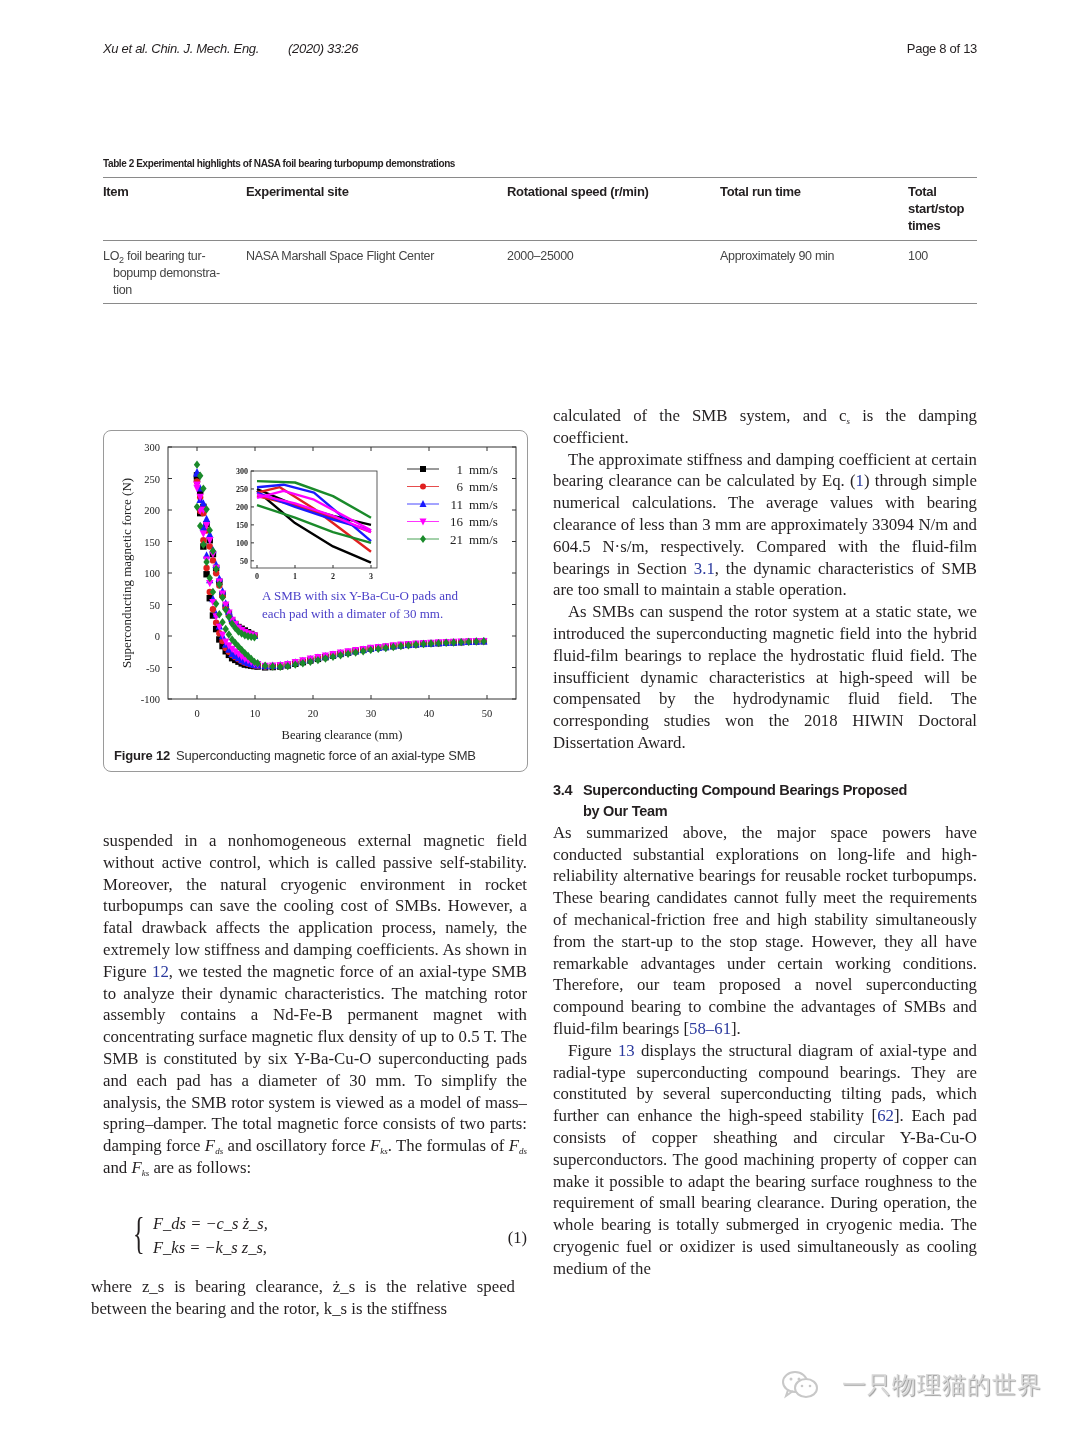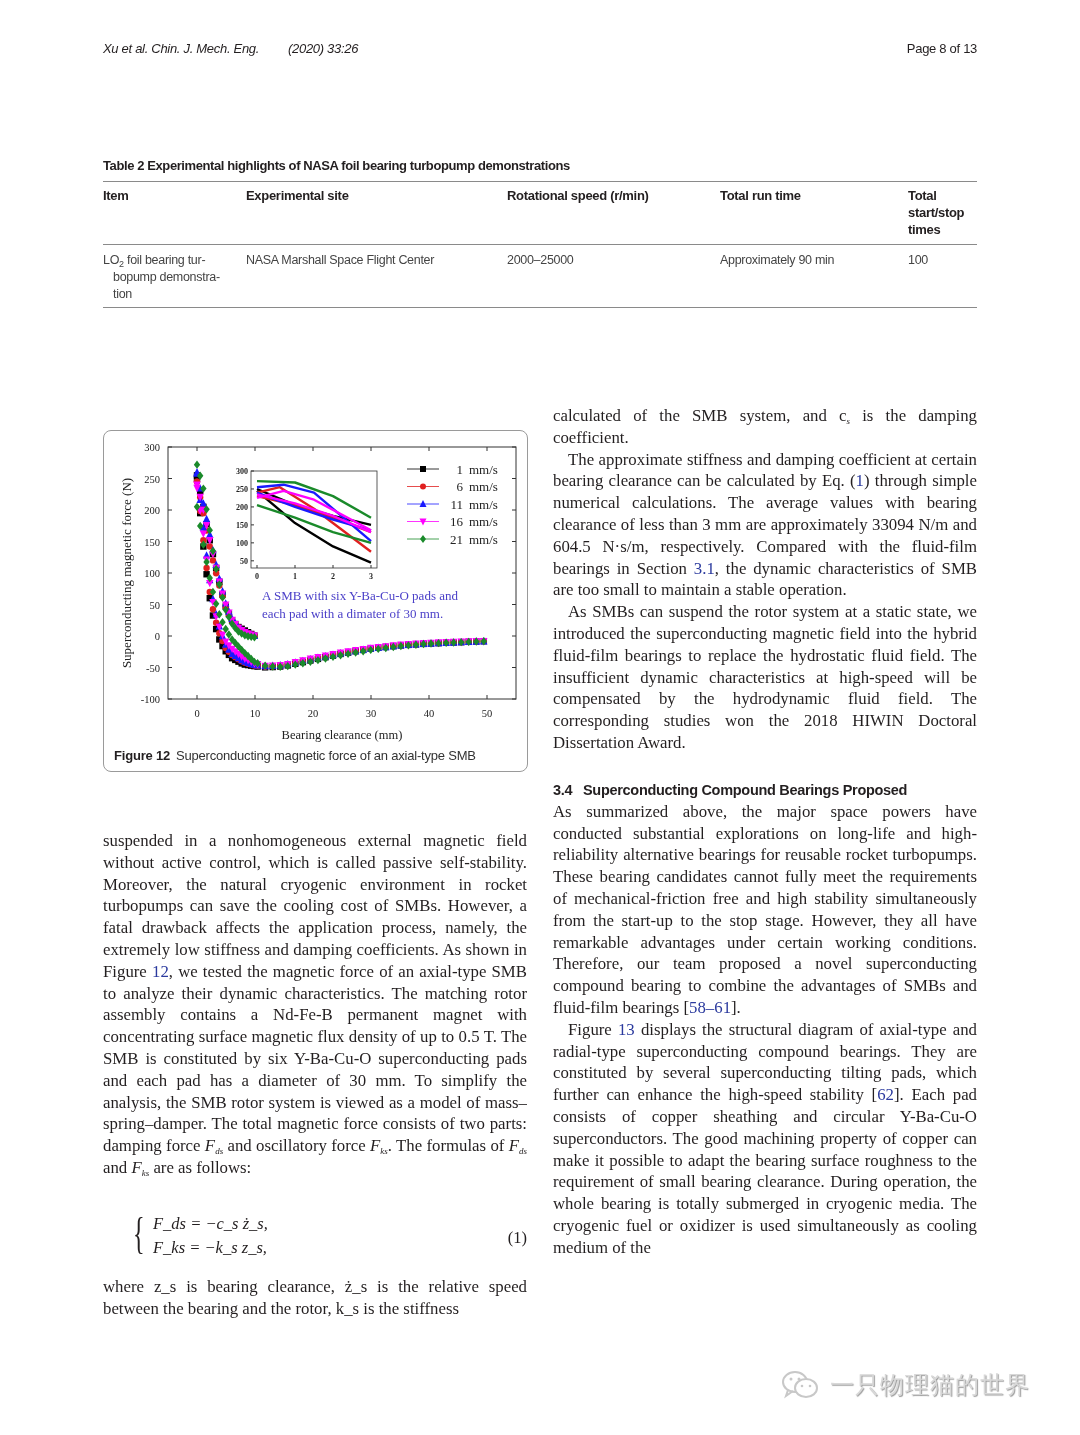--- a/index.html
+++ b/index.html
@@ -7,21 +7,21 @@
   body { position: relative; font-family: "Liberation Serif", serif; color: #231f20; overflow: hidden; }
 
   .running-head { position: absolute; top: 41px; left: 103px; width: 874px; height: 20px;
     font-family: "Liberation Sans", sans-serif; font-size: 13px; color: #231f20; }
   .running-head .journal { position: absolute; left: 0; top: 0; font-style: italic; letter-spacing: -0.3px; }
   .running-head .volume { position: absolute; left: 185px; top: 0; font-style: italic; letter-spacing: -0.3px; }
   .running-head .page { position: absolute; right: 0; top: 0; letter-spacing: -0.3px; }
 
   .table-block { position: absolute; top: 158px; left: 103px; width: 874px;
     font-family: "Liberation Sans", sans-serif; }
-  .table-caption { font-size: 13px; font-weight: bold; letter-spacing: -0.4px; margin-bottom: 8px; }
+  .table-caption { font-size: 10px; font-weight: bold; letter-spacing: -0.4px; margin-bottom: 8px; }
   table { width: 874px; border-collapse: collapse; font-size: 12.5px; letter-spacing: -0.3px; }
   thead tr { border-top: 1.5px solid #8a8a8a; border-bottom: 1.5px solid #8a8a8a; }
   tbody tr:last-child { border-bottom: 1.5px solid #8a8a8a; }
   th { text-align: left; font-weight: bold; vertical-align: top; padding: 5px 0 6px 0; line-height: 17px; font-size: 13px; }
   td { vertical-align: top; padding: 7px 0 4px 0; line-height: 17px; color: #444; font-weight: normal; }
   td.item-cell { padding-right: 6px; }
   td.item-cell .cont { padding-left: 10px; display: block; }
   .col-item { width: 143px; } .col-site { width: 261px; } .col-speed { width: 213px; }
   .col-time { width: 188px; } .col-starts { width: 69px; }
   sub { font-size: 9px; vertical-align: -3px; line-height: 0; }
@@ -44,25 +44,25 @@
   .section-heading { font-family: "Liberation Sans", sans-serif; font-weight: bold; font-size: 14.5px;
     line-height: 21px; letter-spacing: -0.3px; text-align: left; margin-top: 26px; }
   .section-heading .num { display: inline-block; width: 30px; }
   .section-heading .line2 { display: block; padding-left: 30px; }
 
   .equation { position: absolute; left: 103px; top: 1212px; width: 424px; height: 50px; font-style: italic; font-size: 16.5px; }
   .equation .brace { position: absolute; left: 30px; top: -2px; font-size: 44px; font-style: normal; font-weight: 100; line-height: 48px; transform: scaleX(0.55); transform-origin: left; }
   .equation .line { position: absolute; left: 50px; }
   .equation .l1 { top: 2px; font-style: italic; } .equation .l2 { top: 26px; }
   .equation .eqnum { position: absolute; right: 0; top: 16px; font-style: normal; }
-  .after-eq { position: absolute; left: 103px; top: 1276px; width: 424px; font-size: 16.8px; line-height: 21.8px; text-align: justify; }
+  .after-eq { position: absolute; left: 91px; top: 1276px; width: 424px; font-size: 16.8px; line-height: 21.8px; text-align: justify; }
 
   .watermark { position: absolute; left: 780px; top: 1365px; height: 40px; display: flex; align-items: center;
     font-family: "DejaVu Sans", sans-serif; font-size: 24px; color: #d8d8d8; letter-spacing: 1px;
-    text-shadow: 1px 1px 1px #9a9a9a; }
+    text-shadow: 1px 1px 1px #9a9a9a; gap: 12px; }
   .watermark .wechat-icon { margin-right: 8px; }
 </style>
 </head>
 <body>
 
 <div class="running-head">
   <span class="journal">Xu et al. Chin. J. Mech. Eng.</span>
   <span class="volume">(2020) 33:26</span>
   <span class="page">Page 8 of 13</span>
 </div>
@@ -557,20 +557,21 @@
 </div>
 
 <div class="after-eq">where z_s is bearing clearance, ż_s is the relative speed between the bearing and the rotor, k_s is the stiffness</div>
 
 <div class="col right-col">
   <p><span>calculated of the SMB system, and c</span><sub class="em">s</sub><span> is the damping coefficient.</span></p>
   <p class="indent"><span>The approximate stiffness and damping coefficient at certain bearing clearance can be calculated by Eq. (</span><span class="link">1</span><span>) through simple numerical calculations. The average values with bearing clearance of less than 3 mm are approximately 33094 N/m and 604.5 N·s/m, respectively. Compared with the fluid-film bearings in Section </span><span class="link">3.1</span><span>, the dynamic characteristics of SMB are too small to maintain a stable operation.</span></p>
   <p class="indent">As SMBs can suspend the rotor system at a static state, we introduced the superconducting magnetic field into the hybrid fluid-film bearings to replace the hydrostatic fluid field. The insufficient dynamic characteristics at high-speed will be compensated by the hydrodynamic fluid field. The corresponding studies won the 2018 HIWIN Doctoral Dissertation Award.</p>
   <div class="section-heading">
     <span class="num">3.4</span><span>Superconducting Compound Bearings Proposed</span>
+    <span class="line2">by Our Team</span>
   </div>
   <p><span>As summarized above, the major space powers have conducted substantial explorations on long-life and high-reliability alternative bearings for reusable rocket turbopumps. These bearing candidates cannot fully meet the requirements of mechanical-friction free and high stability simultaneously from the start-up to the stop stage. However, they all have remarkable advantages under certain working conditions. Therefore, our team proposed a novel superconducting compound bearing to combine the advantages of SMBs and fluid-film bearings [</span><span class="link">58–61</span><span>].</span></p>
   <p class="indent"><span>Figure </span><span class="link">13</span><span> displays the structural diagram of axial-type and radial-type superconducting compound bearings. They are constituted by several superconducting tilting pads, which further can enhance the high-speed stability [</span><span class="link">62</span><span>]. Each pad consists of copper sheathing and circular Y-Ba-Cu-O superconductors. The good machining property of copper can make it possible to adapt the bearing surface roughness to the requirement of small bearing clearance. During operation, the whole bearing is totally submerged in cryogenic media. The cryogenic fuel or oxidizer is used simultaneously as cooling medium of the</span></p>
 </div>
 
 <div class="watermark">
   <svg class="wechat-icon" width="42" height="32" viewBox="0 0 42 32">
     <ellipse cx="15" cy="13" rx="12" ry="10" fill="none" stroke="#c8c8c8" stroke-width="2"></ellipse>
     <ellipse cx="26" cy="19" rx="11" ry="9" fill="#fff" stroke="#c8c8c8" stroke-width="2"></ellipse>
     <circle cx="11" cy="10" r="1.5" fill="#c8c8c8"></circle>

